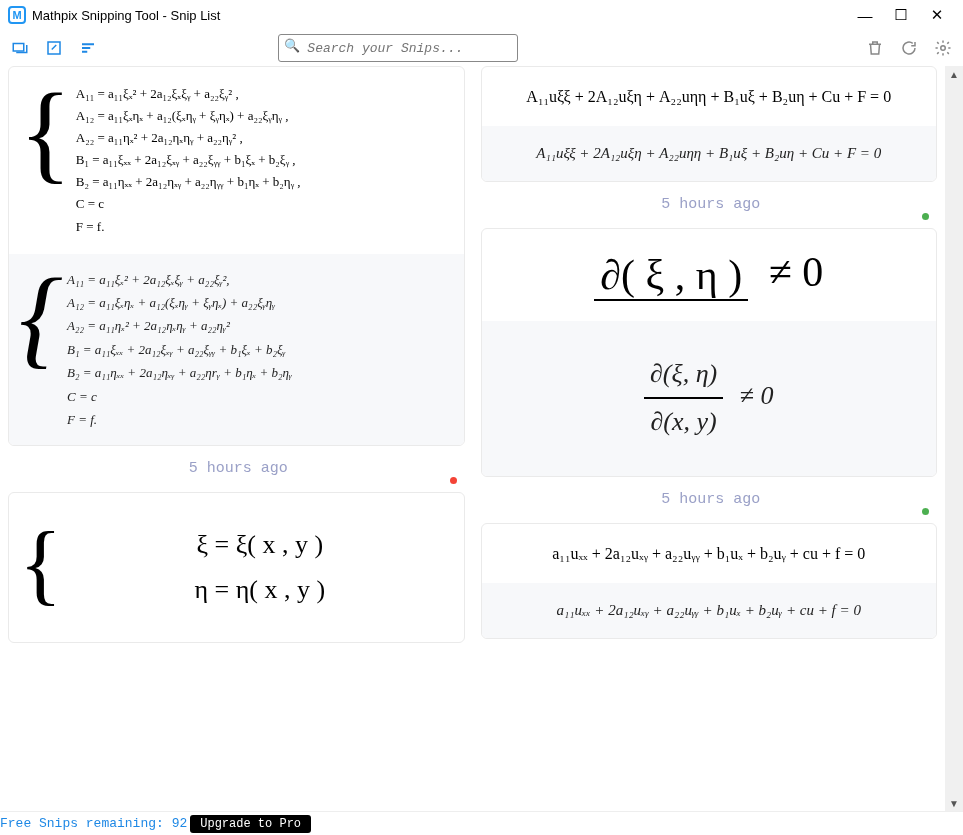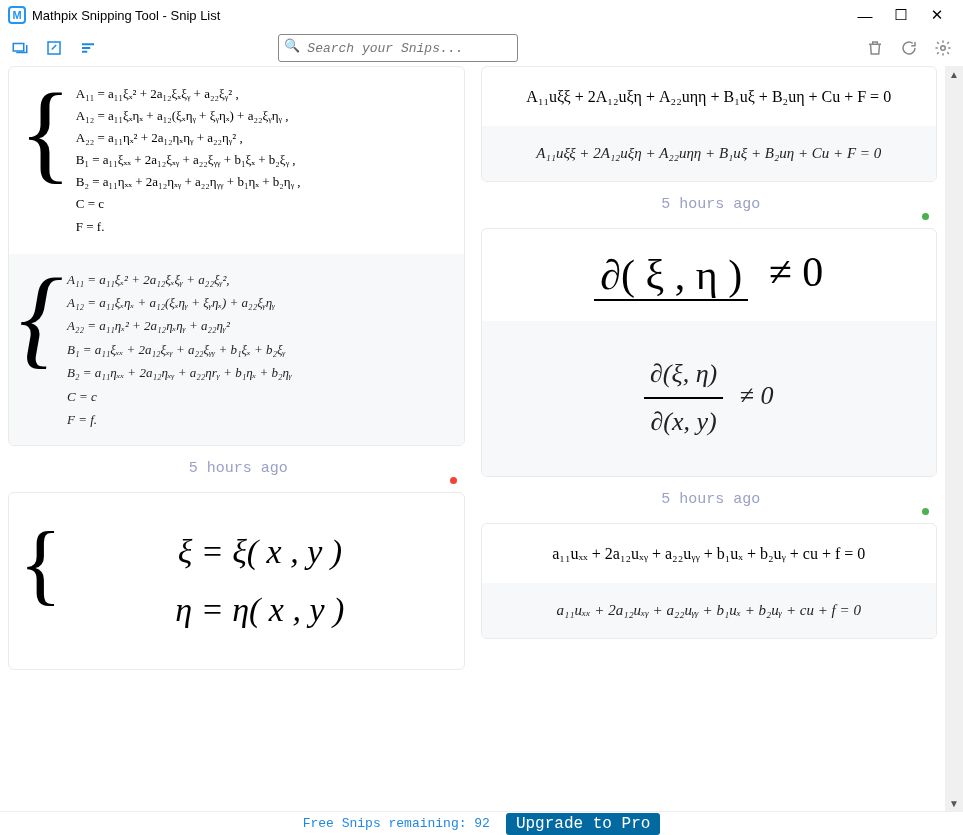--- a/index.html
+++ b/index.html
@@ -31,23 +31,23 @@
   .brace-block { display: flex; }
   .brace { font-size: 110px; line-height: 0.9; font-family: serif; font-weight: 100; margin-right: 4px; color:#000;}
   .brace.sm { font-size: 90px; }
   .eqs { flex:1; }
   .eq { white-space: nowrap; font-size: 13px; }
   .big { font-size: 28px; text-align: center; padding: 30px 10px; }
   .huge { font-size: 42px; text-align: center; padding: 20px 10px; line-height:1.1; }
   .frac { display: inline-block; text-align: center; vertical-align: middle; }
   .frac .n { display:block; border-bottom: 2px solid #000; padding: 0 6px; }
   .frac .d { display:block; padding: 0 6px; }
-  .statusbar { height: 24px; display: flex; align-items: center; justify-content: center; gap: 16px; font-family: "Courier New", monospace; font-size: 13px; border-top: 1px solid #eee; }
+  .statusbar { height: 24px; display: flex; align-items: center; justify-content: flex-start; gap: 3px; font-family: "Courier New", monospace; font-size: 13px; border-top: 1px solid #eee; }
   .free { color: #1E88E5; }
-  .upgrade { background: #0369a1; color: #fff; border: none; border-radius: 3px; padding: 2px 10px; font-family: "Courier New", monospace; font-size: 16px; cursor: pointer; }
+  .upgrade { background: #000000; color: #fff; border: none; border-radius: 3px; padding: 2px 10px; font-family: "Courier New", monospace; font-size: 12px; cursor: pointer; }
 </style>
 </head>
 <body>
 
 <div class="titlebar">
   <span class="logo">M</span>
   <span class="title">Mathpix Snipping Tool - Snip List</span>
   <span class="spacer"></span>
   <span class="winbtn">—</span>
   <span class="winbtn">☐</span>
@@ -134,21 +134,21 @@
 
     <div class="timestamp">
       <span>5 hours ago</span>
       <span class="dot red"></span>
     </div>
 
     <div class="card">
       <div class="snip-img big">
         <div class="brace-block" style="justify-content:center;">
           <div class="brace sm">{</div>
-          <div class="eqs" style="font-size:34px; font-style:italic;">
+          <div class="eqs" style="font-size:26px; ">
             <div>ξ = ξ( x , y )</div>
             <div>η = η( x , y )</div>
           </div>
         </div>
       </div>
     </div>
   </div>
 
   <div class="col">
     <div class="card">

